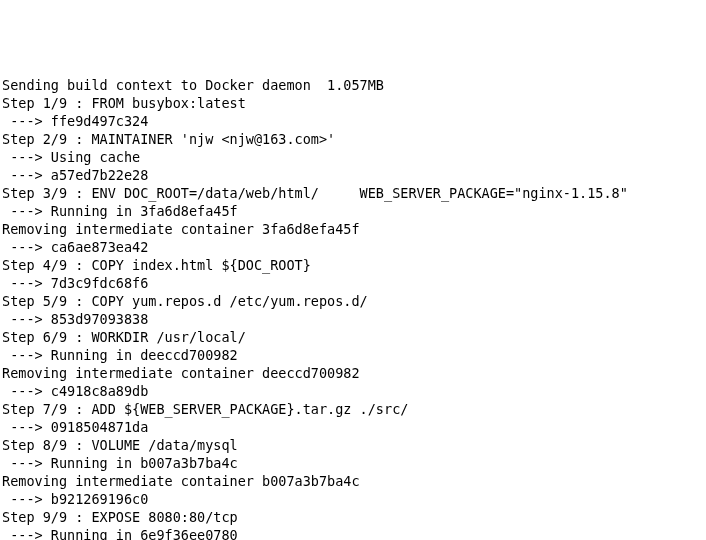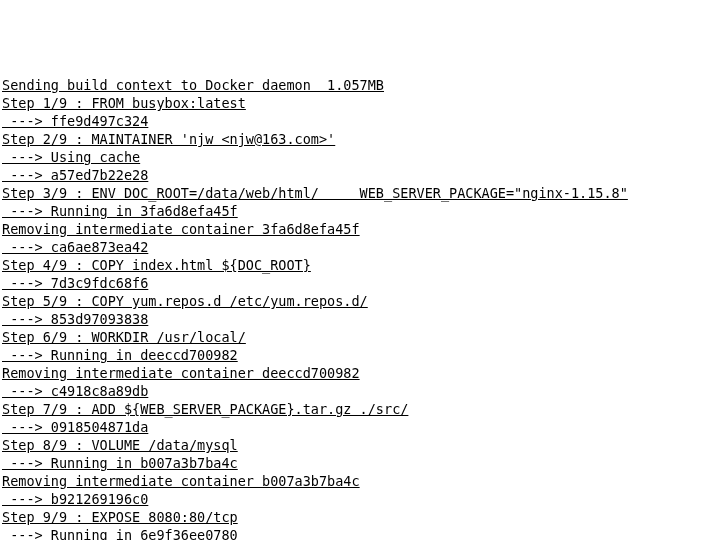--- a/index.html
+++ b/index.html
@@ -12,21 +12,20 @@
       font-size: 13.5px;
       line-height: 18px;
       background: #ffffff;
       color: #000000;
       padding: 4px 2px;
       white-space: pre;
       width: 706px;
     }
     .terminal-line {
       display: block;
-      text-decoration: underline;
     }
   </style>
 </head>
 <body>
 
 
 
 <div><span class="terminal-line">Sending build context to Docker daemon  1.057MB</span><span class="terminal-line">Step 1/9 : FROM busybox:latest</span><span class="terminal-line"> ---&gt; ffe9d497c324</span><span class="terminal-line">Step 2/9 : MAINTAINER 'njw &lt;njw@163.com&gt;'</span><span class="terminal-line"> ---&gt; Using cache</span><span class="terminal-line"> ---&gt; a57ed7b22e28</span><span class="terminal-line">Step 3/9 : ENV DOC_ROOT=/data/web/html/     WEB_SERVER_PACKAGE="nginx-1.15.8"</span><span class="terminal-line"> ---&gt; Running in 3fa6d8efa45f</span><span class="terminal-line">Removing intermediate container 3fa6d8efa45f</span><span class="terminal-line"> ---&gt; ca6ae873ea42</span><span class="terminal-line">Step 4/9 : COPY index.html ${DOC_ROOT}</span><span class="terminal-line"> ---&gt; 7d3c9fdc68f6</span><span class="terminal-line">Step 5/9 : COPY yum.repos.d /etc/yum.repos.d/</span><span class="terminal-line"> ---&gt; 853d97093838</span><span class="terminal-line">Step 6/9 : WORKDIR /usr/local/</span><span class="terminal-line"> ---&gt; Running in deeccd700982</span><span class="terminal-line">Removing intermediate container deeccd700982</span><span class="terminal-line"> ---&gt; c4918c8a89db</span><span class="terminal-line">Step 7/9 : ADD ${WEB_SERVER_PACKAGE}.tar.gz ./src/</span><span class="terminal-line"> ---&gt; 0918504871da</span><span class="terminal-line">Step 8/9 : VOLUME /data/mysql</span><span class="terminal-line"> ---&gt; Running in b007a3b7ba4c</span><span class="terminal-line">Removing intermediate container b007a3b7ba4c</span><span class="terminal-line"> ---&gt; b921269196c0</span><span class="terminal-line">Step 9/9 : EXPOSE 8080:80/tcp</span><span class="terminal-line"> ---&gt; Running in 6e9f36ee0780</span></div>
 
 

